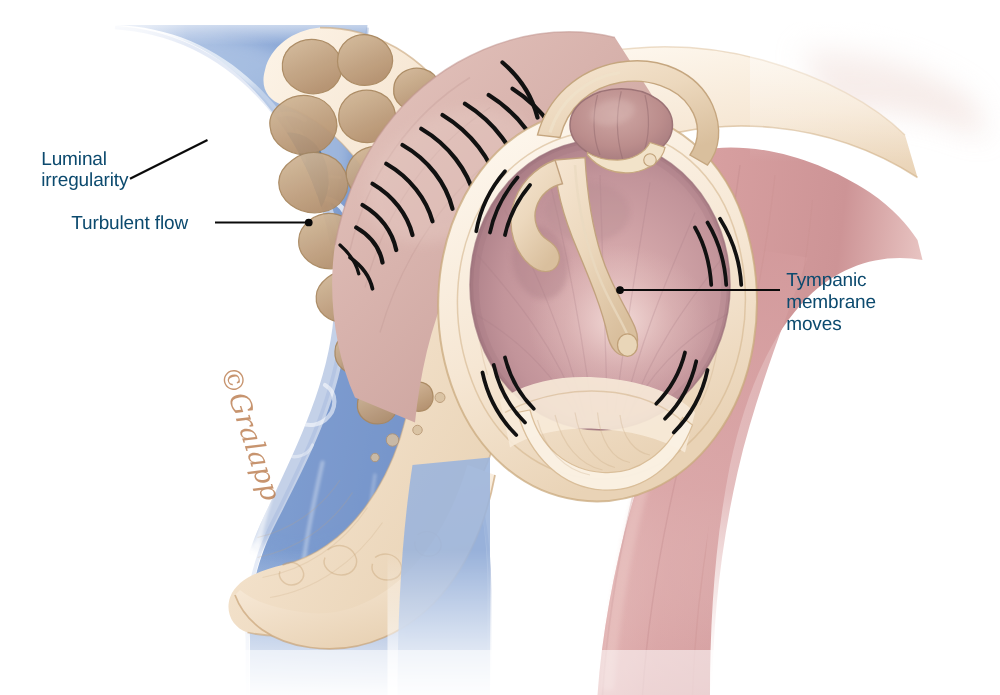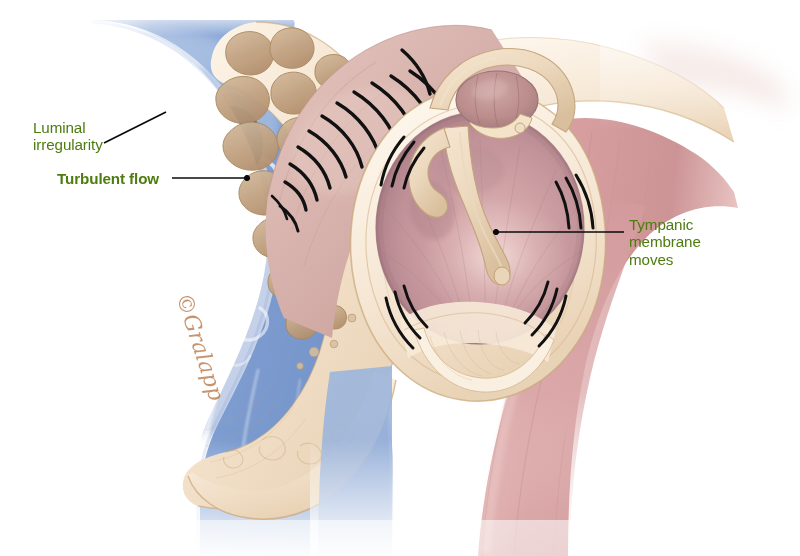--- a/index.html
+++ b/index.html
@@ -7,29 +7,29 @@
   body{
     width:800px;height:556px;overflow:hidden;position:relative;
     font-family:"Liberation Sans","DejaVu Sans",sans-serif;
     -webkit-font-smoothing:antialiased;
   }
   #stage{position:absolute;inset:0;width:800px;height:556px;background:#fff;}
   #art{position:absolute;left:0;top:0;width:800px;height:556px;}
 
   .lbl{
     position:absolute;
-    color:#4d7c0f;
+    color:#0c4a6e;
     font-size:15.2px;
     line-height:17.4px;
     letter-spacing:-0.1px;
     white-space:pre-line;
     font-weight:400;
   }
   #label-luminal{left:33px;top:119px;text-align:left;}
-  #label-turbulent{left:57px;top:170px;text-align:right;font-weight:bold;}
+  #label-turbulent{left:57px;top:170px;text-align:right;}
   #label-tympanic{left:629px;top:216px;text-align:left;width:108px;}
 </style>
 </head>
 <body>
 
 <div id="stage">
 
   <svg id="art" viewBox="0 0 800 556" xmlns="http://www.w3.org/2000/svg">
     <defs>
 

